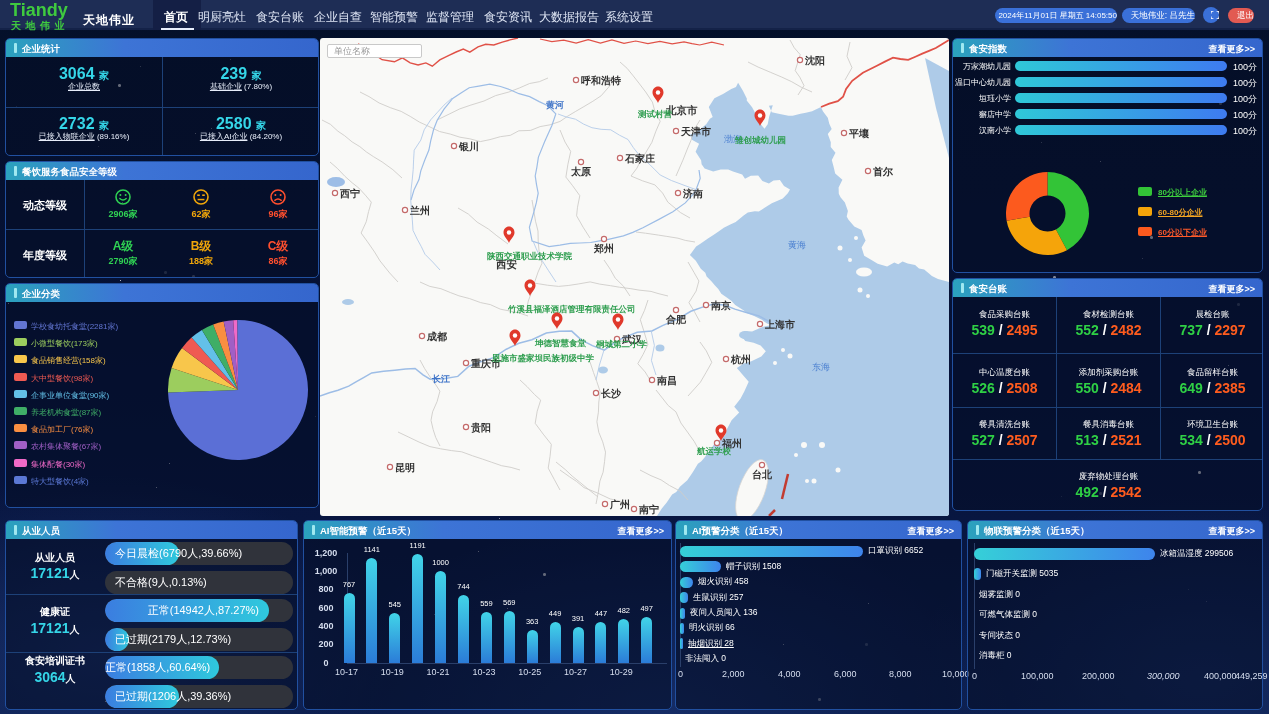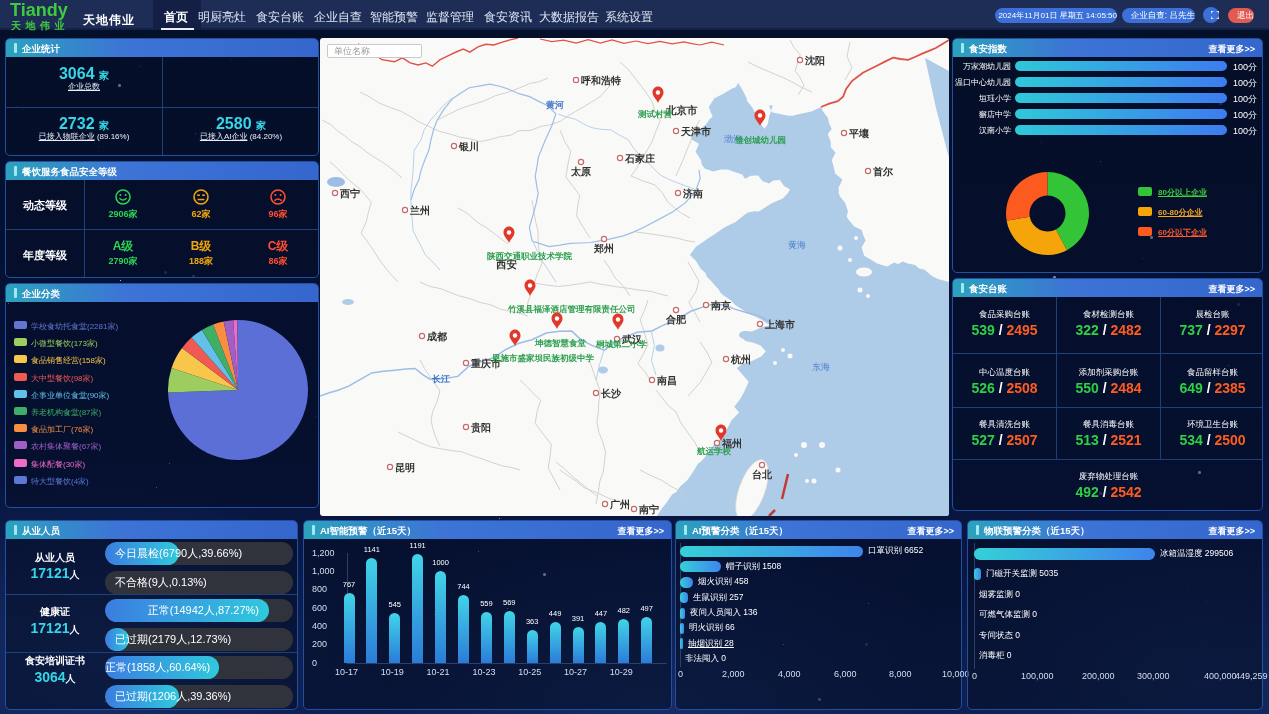--- a/index.html
+++ b/index.html
@@ -49,21 +49,21 @@
 .tzn i{color:#ff5c1e;font-style:normal;}
 
 .pb{position:absolute;left:99px;width:188px;height:23px;border-radius:12px;background:#30333b;overflow:hidden;}
 .pb .f{position:absolute;left:0;top:0;bottom:0;border-radius:12px;background:linear-gradient(90deg,#3b7de0,#2fc9dd);}
 .pb .t{position:absolute;top:0;font-size:11px;line-height:23px;color:#fff;white-space:nowrap;}
 .ptit{position:absolute;left:0;width:98px;text-align:center;font-size:10px;font-weight:bold;color:#fff;}
 .pnum{position:absolute;left:0;width:98px;text-align:center;font-size:14px;font-weight:bold;color:#35d6e8;}
 .pnum small{font-size:10px;color:#fff;font-weight:bold;}
 
 .axv{position:absolute;width:1px;background:#2a3f6a;}
-.ylab{position:absolute;font-size:9px;color:#d6deef;text-align:left;width:28px;}
+.ylab{position:absolute;font-size:9px;color:#d6deef;text-align:center;width:28px;font-weight:bold;}
 .xlab{position:absolute;font-size:9px;color:#d6deef;white-space:nowrap;}
 .vbar{position:absolute;width:11px;border-radius:6px 6px 0 0;background:linear-gradient(180deg,#41d4e8,#2b7cd8);}
 .vval{position:absolute;font-size:7.5px;color:#fff;text-align:center;width:30px;}
 .hbar{position:absolute;height:10px;border-radius:5px;background:linear-gradient(90deg,#35d0d8,#3e84ec);}
 .hlab{position:absolute;font-size:8.5px;color:#fff;white-space:nowrap;}
 </style>
 </head>
 <body>
 <div id="stars"></div>
 <div id="nav">
@@ -75,21 +75,21 @@
  <div class="navitem" style="left:198px;">明厨亮灶</div>
  <div class="navitem" style="left:256px;">食安台账</div>
  <div class="navitem" style="left:314px;">企业自查</div>
  <div class="navitem" style="left:370px;">智能预警</div>
  <div class="navitem" style="left:426px;">监督管理</div>
  <div class="navitem" style="left:484px;">食安资讯</div>
  <div class="navitem" style="left:539px;">大数据报告</div>
  <div class="navitem" style="left:605px;">系统设置</div>
  <div id="navunder"></div>
  <div class="pill" style="left:995px;width:122px;font-size:8px;">2024年11月01日 星期五 14:05:50</div>
- <div class="pill" style="left:1122px;width:73px;">企业自查: 吕先生</div>
+ <div class="pill" style="left:1122px;width:73px;">天地伟业: 吕先生</div>
  <div class="pill" style="left:1203px;width:16px;border-radius:50%;height:16px;top:7px;"><svg width="8" height="8" viewBox="0 0 10 10" style="margin-top:4px;">
         <path d="M0,3 V0 H3 M7,0 H10 V3 M10,7 V10 H7 M3,10 H0 V7" fill="none" stroke="#fff" stroke-width="1.6"></path>
       </svg></div>
  <div class="pill" style="left:1228px;width:26px;background:#e25a52;">退出</div>
 </div>
 
 <svg id="map" viewBox="0 0 629 478" style="position:absolute;left:320px;top:38px;width:629px;height:478px;background:#f9f9f7;border-radius:3px;">
     <path d="M501.0,69.0 L492.1,73.2 L485.9,74.8 L480.5,75.7 L472.7,77.7 L468.5,77.7 L458.6,75.8 L451.8,74.2 L448.9,67.8 L452.8,67.2 L450.9,73.2 L449.2,78.5 L447.7,86.2 L444.5,90.8 L439.8,84.9 L437.9,80.1 L434.9,74.4 L432.1,69.2 L426.7,62.4 L426.9,60.7 L422.9,52.7 L418.1,44.7 L416.0,48.9 L411.3,51.1 L403.0,55.9 L394.4,60.2 L388.8,69.1 L392.7,79.0 L389.9,80.8 L386.2,86.3 L381.3,90.2 L376.4,93.8 L370.1,96.8 L371.9,101.7 L379.1,105.8 L375.6,113.8 L381.1,122.2 L381.6,126.2 L384.6,130.4 L393.2,133.5 L400.8,131.5 L408.2,131.5 L413.0,133.5 L422.2,136.5 L425.0,140.8 L430.8,137.7 L438.2,137.5 L442.4,142.9 L448.9,145.5 L453.5,142.6 L459.9,142.0 L464.0,147.9 L470.0,151.6 L467.8,155.2 L462.8,160.5 L457.0,163.1 L451.8,165.3 L445.0,169.6 L438.8,173.5 L434.8,173.3 L427.8,174.6 L423.6,177.5 L420.0,180.4 L415.7,183.9 L409.8,186.8 L403.8,189.7 L398.9,193.2 L393.4,196.9 L388.3,200.3 L384.0,203.3 L380.0,205.9 L376.1,208.4 L369.9,217.1 L375.8,222.8 L380.8,230.7 L385.3,234.8 L386.6,238.5 L391.6,243.4 L395.2,247.8 L398.3,251.0 L401.3,255.7 L407.1,259.7 L411.6,262.9 L415.2,267.1 L422.7,271.8 L427.7,275.6 L434.1,278.1 L441.8,281.8 L446.6,285.2 L451.0,287.2 L446.6,288.1 L442.3,289.1 L432.1,293.5 L424.8,293.1 L420.0,296.4 L425.3,303.1 L433.6,304.7 L440.6,307.4 L445.8,313.3 L441.3,318.5 L431.4,323.3 L423.6,325.4 L416.9,329.9 L422.2,336.3 L428.7,343.8 L424.4,353.3 L420.6,360.6 L414.2,368.8 L419.2,374.4 L411.6,382.2 L407.0,391.0 L405.0,397.6 L399.8,401.8 L395.2,404.4 L390.2,411.9 L384.6,419.5 L381.1,423.5 L377.9,425.7 L374.3,431.8 L372.1,435.2 L367.3,442.2 L359.9,448.7 L356.3,454.1 L352.1,456.6 L346.7,464.6 L341.8,470.4 L337.0,478.0 L629.0,478.0 L629.0,244.0 L618.0,241.0 L611.9,238.1 L608.4,235.1 L604.2,231.4 L599.0,230.4 L595.1,227.0 L587.7,225.5 L582.6,223.6 L578.2,226.2 L574.3,224.5 L567.1,228.5 L557.7,225.8 L551.5,222.0 L544.2,217.7 L541.6,209.5 L545.6,202.6 L543.5,197.7 L541.6,192.1 L534.3,188.4 L528.5,181.8 L526.7,178.4 L527.9,172.9 L524.9,164.5 L520.5,159.3 L518.8,155.8 L518.6,149.5 L522.4,141.7 L515.2,135.5 L513.6,128.7 L511.8,122.0 L515.5,114.8 L510.7,108.9 L510.8,104.3 L507.8,96.1 L511.7,91.1 L509.3,85.7 L507.8,79.7 L502.9,73.3 L501.0,69.0 Z" fill="#aecbe8" stroke="none"></path>
     <path d="M605,20 L629,33 L629,120 L616,70 Z" fill="#aecbe8"></path>
     <g transform="translate(432,452) rotate(20)">
@@ -259,20 +259,21 @@
   </svg>
 <div id="searchbox">单位名称</div>
 
 <div class="panel" style="left:5px;top:38px;width:314px;height:118px;">
  <div class="hd">
       <div class="tt">企业统计</div>
     </div>
  <div class="gline" style="left:156px;top:18px;width:1px;bottom:0;"></div>
  <div class="gline" style="left:0;top:68px;right:0;height:1px;"></div>
  <div class="cell" style="left:0;top:26px;width:156px;"><span class="statnum">3064 <small>家</small></span><div class="statlab"><u>企业总数</u></div></div>
+ <div class="cell" style="left:157px;top:26px;width:156px;"><span class="statnum">239 <small>家</small></span><div class="statlab"><u>基础企业</u>  (7.80%)</div></div>
  <div class="cell" style="left:0;top:76px;width:156px;"><span class="statnum">2732 <small>家</small></span><div class="statlab"><u>已接入物联企业</u>  (89.16%)</div></div>
  <div class="cell" style="left:157px;top:76px;width:156px;"><span class="statnum">2580 <small>家</small></span><div class="statlab"><u>已接入AI企业</u>  (84.20%)</div></div>
 </div>
 
 <div class="panel" style="left:5px;top:161px;width:314px;height:117px;">
  <div class="hd">
       <div class="tt">餐饮服务食品安全等级</div>
     </div>
  <div class="gline" style="left:78px;top:18px;width:1px;bottom:0;"></div>
  <div class="gline" style="left:0;top:67px;right:0;height:1px;"></div>
@@ -398,21 +399,21 @@
  <div class="gline" style="left:207px;top:18px;width:1px;height:162px;"></div>
  <div class="gline" style="left:0;top:74px;right:0;height:1px;"></div>
  <div class="gline" style="left:0;top:128px;right:0;height:1px;"></div>
  <div class="gline" style="left:0;top:180px;right:0;height:1px;"></div>
  <div class="tz" style="left:0;top:30px;width:103px;">
       <div class="tzl">食品采购台账</div>
       <div class="tzn"><b>539</b> / <i>2495</i></div>
     </div>
  <div class="tz" style="left:104px;top:30px;width:103px;">
       <div class="tzl">食材检测台账</div>
-      <div class="tzn"><b>322</b> / <i>2482</i></div>
+      <div class="tzn"><b>552</b> / <i>2482</i></div>
     </div>
  <div class="tz" style="left:208px;top:30px;width:103px;">
       <div class="tzl">晨检台账</div>
       <div class="tzn"><b>737</b> / <i>2297</i></div>
     </div>
  <div class="tz" style="left:0;top:88px;width:103px;">
       <div class="tzl">中心温度台账</div>
       <div class="tzn"><b>526</b> / <i>2508</i></div>
     </div>
  <div class="tz" style="left:104px;top:88px;width:103px;">
@@ -574,16 +575,16 @@
       <div class="hbar" style="left:6px;top:47.2px;width:7px;height:12px;border-radius:6px;"></div>
       <div class="hlab" style="left:18px;top:47.2px;">门磁开关监测 5035</div>
       <div class="hlab" style="left:11px;top:67.7px;">烟雾监测 0</div>
       <div class="hlab" style="left:11px;top:88.2px;">可燃气体监测 0</div>
       <div class="hlab" style="left:11px;top:108.7px;">专间状态 0</div>
       <div class="hlab" style="left:11px;top:129.2px;">消毒柜 0</div>
     </div>
  <div class="xlab" style="left:4px;top:150px;">0</div>
  <div class="xlab" style="left:53px;top:150px;">100,000</div>
  <div class="xlab" style="left:114px;top:150px;">200,000</div>
- <div class="xlab" style="left:169px;top:150px;">300,000</div>
+ <div class="xlab" style="left:179px;top:150px;font-style:italic;">300,000</div>
  <div class="xlab" style="left:236px;top:150px;">400,000</div>
  <div class="xlab" style="left:267px;top:150px;">449,259</div>
 </div>
 
 </body></html>

